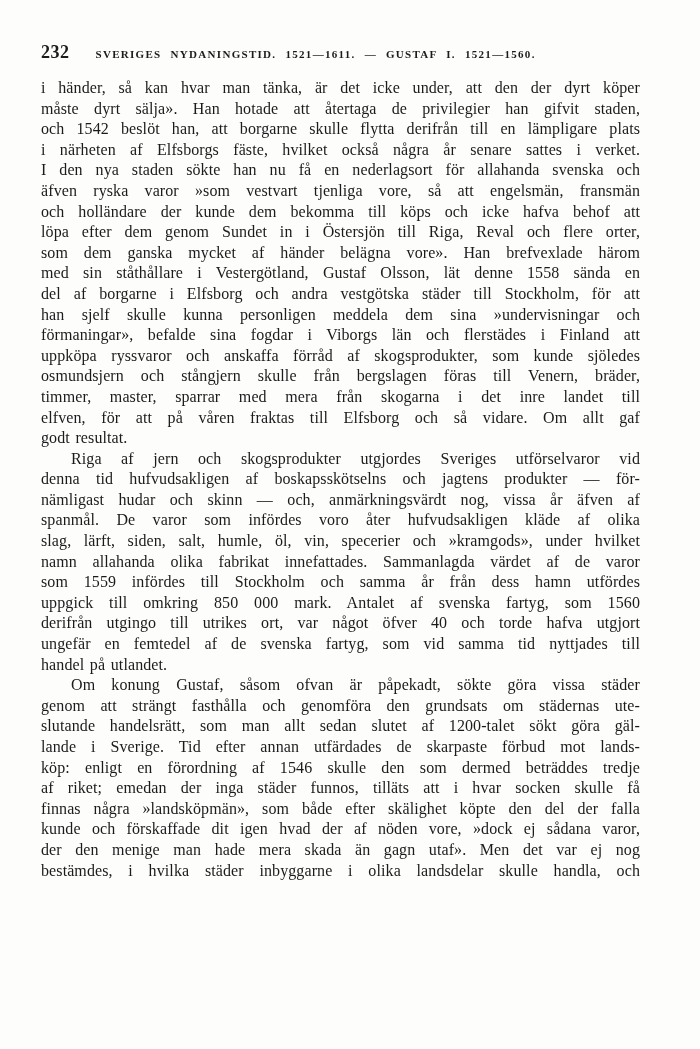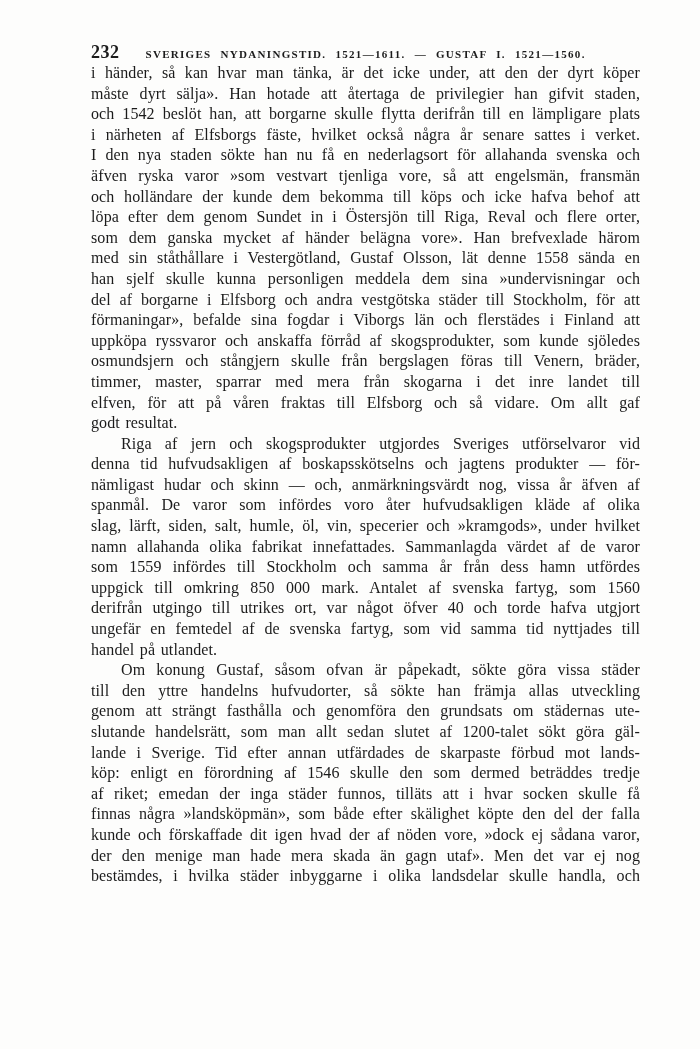--- a/index.html
+++ b/index.html
@@ -7,21 +7,21 @@
     padding: 0;
     background: #fdfdfc;
   }
   .page {
     position: relative;
     width: 700px;
     height: 1049px;
     background: #fdfdfc;
     overflow: hidden;
     box-sizing: border-box;
-    padding: 42px 60px 0 91px;
+    padding: 42px 60px 0 41px;
     color: #1b1b1b;
     font-family: "Liberation Serif", "DejaVu Serif", serif;
   }
   .header {
     display: flex;
     align-items: baseline;
     gap: 26px;
     white-space: nowrap;
   }
   .pagenum {
@@ -29,20 +29,21 @@
     font-weight: 700;
     letter-spacing: 0.5px;
   }
   .running-title {
     font-size: 11px;
     font-weight: 700;
     letter-spacing: 1.3px;
     word-spacing: 5px;
   }
   .body-text {
+    margin-top: 15px;
     font-size: 16px;
     line-height: 20.6px;
     letter-spacing: 0.1px;
     word-spacing: 1.5px;
   }
   .line {
     text-align: justify;
     -moz-text-align-last: justify;
     text-align-last: justify;
     height: 20.6px;
@@ -68,41 +69,40 @@
       <div class="line">i händer, så kan hvar man tänka, är det icke under, att den der dyrt köper</div>
       <div class="line">måste dyrt sälja». Han hotade att återtaga de privilegier han gifvit staden,</div>
       <div class="line">och 1542 beslöt han, att borgarne skulle flytta derifrån till en lämpligare plats</div>
       <div class="line">i närheten af Elfsborgs fäste, hvilket också några år senare sattes i verket.</div>
       <div class="line">I den nya staden sökte han nu få en nederlagsort för allahanda svenska och</div>
       <div class="line">äfven ryska varor »som vestvart tjenliga vore, så att engelsmän, fransmän</div>
       <div class="line">och holländare der kunde dem bekomma till köps och icke hafva behof att</div>
       <div class="line">löpa efter dem genom Sundet in i Östersjön till Riga, Reval och flere orter,</div>
       <div class="line">som dem ganska mycket af händer belägna vore». Han brefvexlade härom</div>
       <div class="line">med sin ståthållare i Vestergötland, Gustaf Olsson, lät denne 1558 sända en</div>
+      <div class="line">del af borgarne i Elfsborg och andra vestgötska städer till Stockholm, för att</div>
       <div class="line">han sjelf skulle kunna personligen meddela dem sina »undervisningar och</div>
-      <div class="line">del af borgarne i Elfsborg och andra vestgötska städer till Stockholm, för att</div>
       <div class="line">förmaningar», befalde sina fogdar i Viborgs län och flerstädes i Finland att</div>
       <div class="line">uppköpa ryssvaror och anskaffa förråd af skogsprodukter, som kunde sjöledes</div>
       <div class="line">osmundsjern och stångjern skulle från bergslagen föras till Venern, bräder,</div>
       <div class="line">timmer, master, sparrar med mera från skogarna i det inre landet till</div>
       <div class="line">elfven, för att på våren fraktas till Elfsborg och så vidare. Om allt gaf</div>
       <div class="line no-just">godt resultat.</div>
       <div class="line indent">Riga af jern och skogsprodukter utgjordes Sveriges utförselvaror vid</div>
       <div class="line">denna tid hufvudsakligen af boskapsskötselns och jagtens produkter — för-</div>
       <div class="line">nämligast hudar och skinn — och, anmärkningsvärdt nog, vissa år äfven af</div>
       <div class="line">spanmål. De varor som infördes voro åter hufvudsakligen kläde af olika</div>
       <div class="line">slag, lärft, siden, salt, humle, öl, vin, specerier och »kramgods», under hvilket</div>
       <div class="line">namn allahanda olika fabrikat innefattades. Sammanlagda värdet af de varor</div>
       <div class="line">som 1559 infördes till Stockholm och samma år från dess hamn utfördes</div>
       <div class="line">uppgick till omkring 850 000 mark. Antalet af svenska fartyg, som 1560</div>
       <div class="line">derifrån utgingo till utrikes ort, var något öfver 40 och torde hafva utgjort</div>
       <div class="line">ungefär en femtedel af de svenska fartyg, som vid samma tid nyttjades till</div>
       <div class="line no-just">handel på utlandet.</div>
       <div class="line indent">Om konung Gustaf, såsom ofvan är påpekadt, sökte göra vissa städer</div>
-      <div class="line">till den yttre handelns hufvudorter, så sökte han främja allas utveckling</div>
       <div class="line">genom att strängt fasthålla och genomföra den grundsats om städernas ute-</div>
       <div class="line">slutande handelsrätt, som man allt sedan slutet af 1200-talet sökt göra gäl-</div>
       <div class="line">lande i Sverige. Tid efter annan utfärdades de skarpaste förbud mot lands-</div>
       <div class="line">köp: enligt en förordning af 1546 skulle den som dermed beträddes tredje</div>
       <div class="line">af riket; emedan der inga städer funnos, tilläts att i hvar socken skulle få</div>
       <div class="line">finnas några »landsköpmän», som både efter skälighet köpte den del der falla</div>
       <div class="line">kunde och förskaffade dit igen hvad der af nöden vore, »dock ej sådana varor,</div>
       <div class="line">der den menige man hade mera skada än gagn utaf». Men det var ej nog</div>
       <div class="line">bestämdes, i hvilka städer inbyggarne i olika landsdelar skulle handla, och</div>
     </div>

